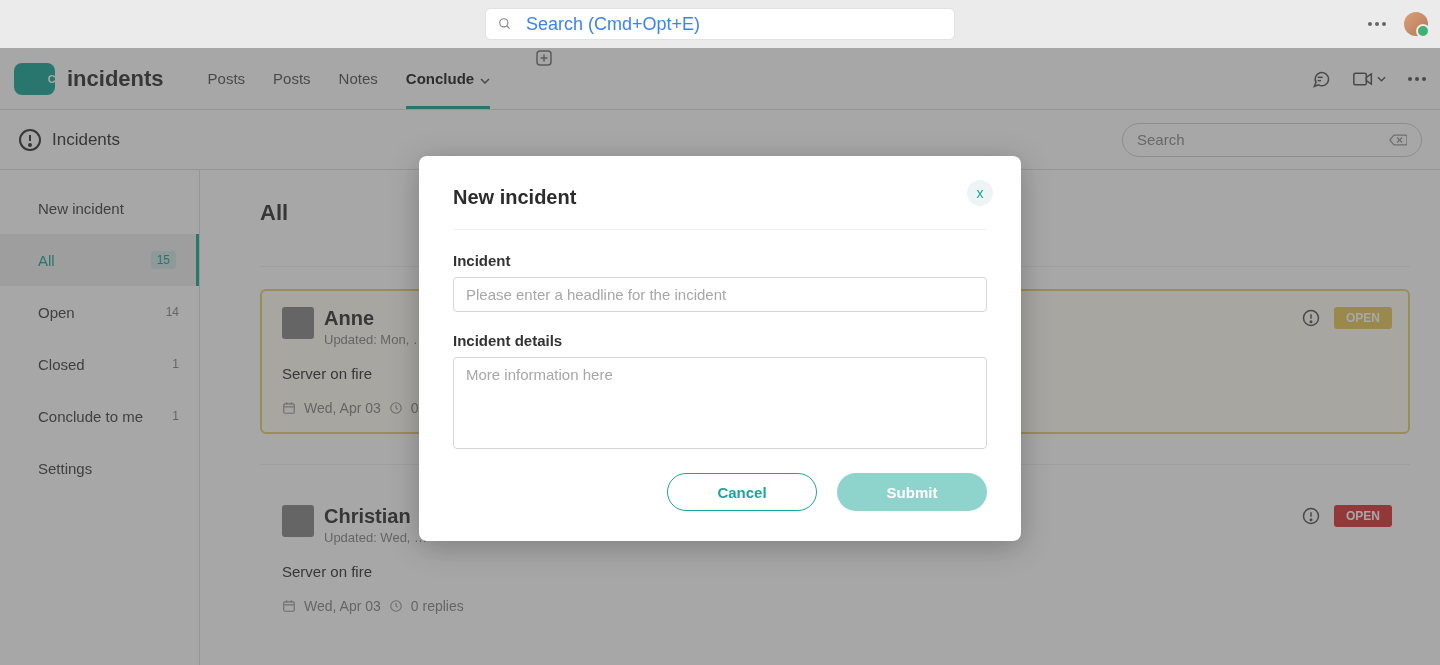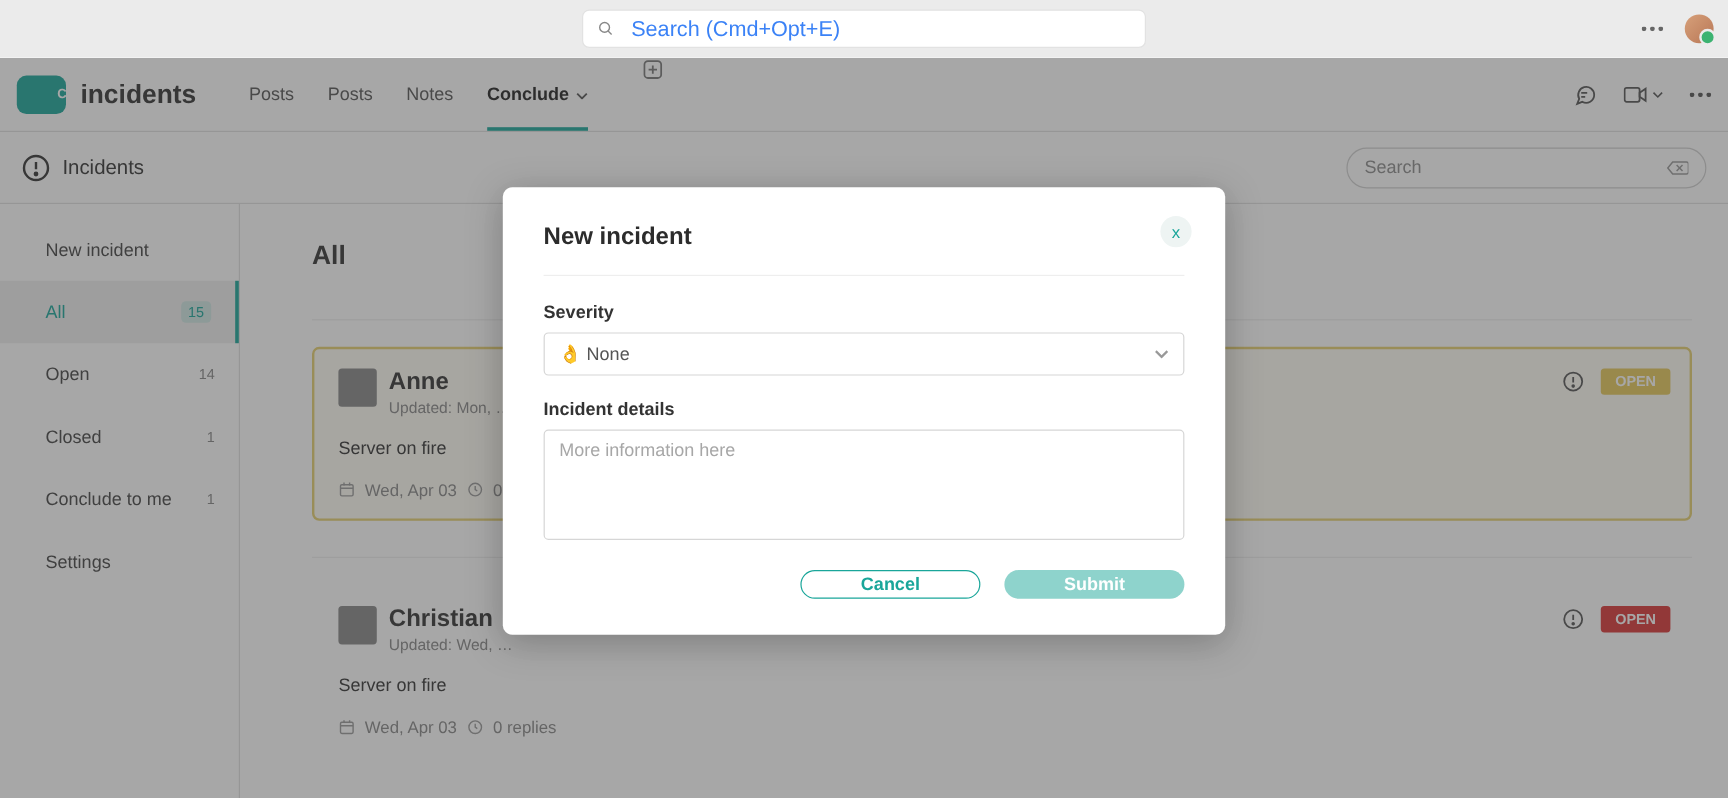--- a/index.html
+++ b/index.html
@@ -69,21 +69,21 @@
   .modal hr{border:none;border-top:1px solid #eee;margin:0 0 22px 0;}
   .field-label{font-size:15px;font-weight:700;color:#333;margin-bottom:8px;}
   .field-input, .field-select, .field-textarea{
     width:100%;border:1px solid #d6d6d6;border-radius:4px;padding:8px 12px;font-size:15px;color:#555;background:#fff;
   }
   .field-input::placeholder, .field-textarea::placeholder{color:#a7a7a7;}
   .field-select{display:flex;align-items:center;justify-content:space-between;cursor:pointer;}
   .field-textarea{height:92px;resize:none;}
   .field-block{margin-bottom:20px;}
   .modal-buttons{display:flex;justify-content:flex-end;gap:20px;margin-top:12px;}
-  .btn{width:150px;height:24px;border-radius:19px;font-size:15px;font-weight:600;display:flex;align-items:center;justify-content:center;cursor:pointer;}
+  .btn{width:150px;height:38px;border-radius:19px;font-size:15px;font-weight:600;display:flex;align-items:center;justify-content:center;cursor:pointer;}
   .btn.cancel{border:1px solid var(--teal);color:var(--teal);background:#fff;}
   .btn.submit{background:var(--teal-light);color:#fff;border:none;}
   .header-row{display:flex;align-items:flex-start;}
   .header-text{display:inline-block;}
 </style>
 </head>
 <body>
 
 <div class="topbar">
   <div class="search">
@@ -275,30 +275,25 @@
 </div>
 
 <div class="overlay">
   <div class="modal">
     <h3>New incident</h3>
     <div class="close">
       <span>x</span>
     </div>
     <hr>
 
-
     <div class="field-block">
-      <div class="field-label">Severity</div>
-      <div class="field-select">
-        <span>👌 None</span>
-        <svg width="12" height="8" viewBox="0 0 10 6" fill="none" stroke="#999" stroke-width="1.5">
-            <path d="M1 1l4 4 4-4"></path>
-          </svg>
-      </div>
-    </div>
+      <div class="field-label">Incident</div>
+      <input class="field-input" placeholder="Please enter a headline for the incident" style="">
+    </div>
+
 
     <div class="field-block">
       <div class="field-label">Incident details</div>
       <textarea class="field-textarea" placeholder="More information here" style=""></textarea>
     </div>
 
     <div class="modal-buttons">
       <div class="btn cancel">Cancel</div>
       <div class="btn submit">Submit</div>
     </div>

